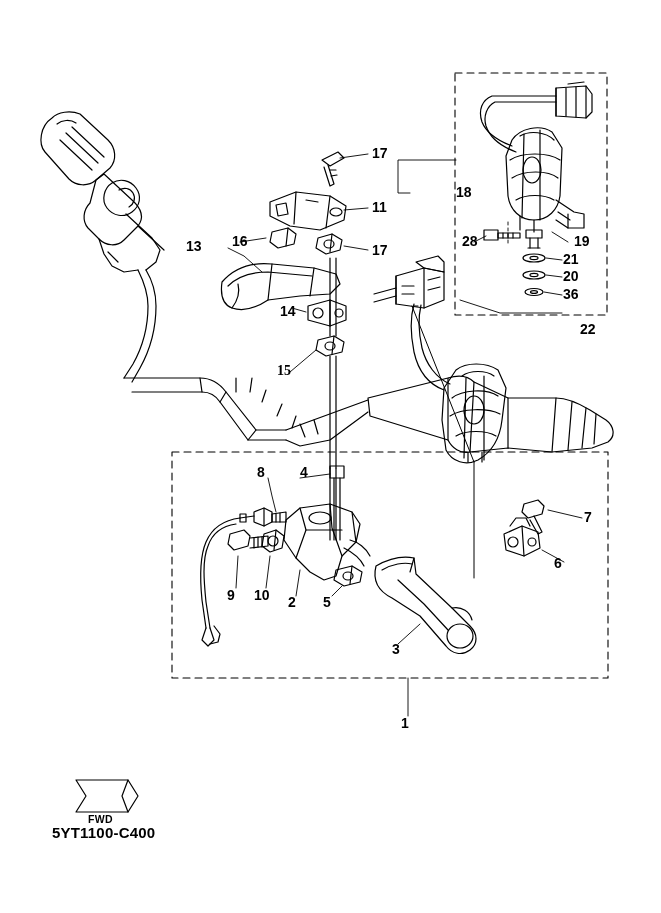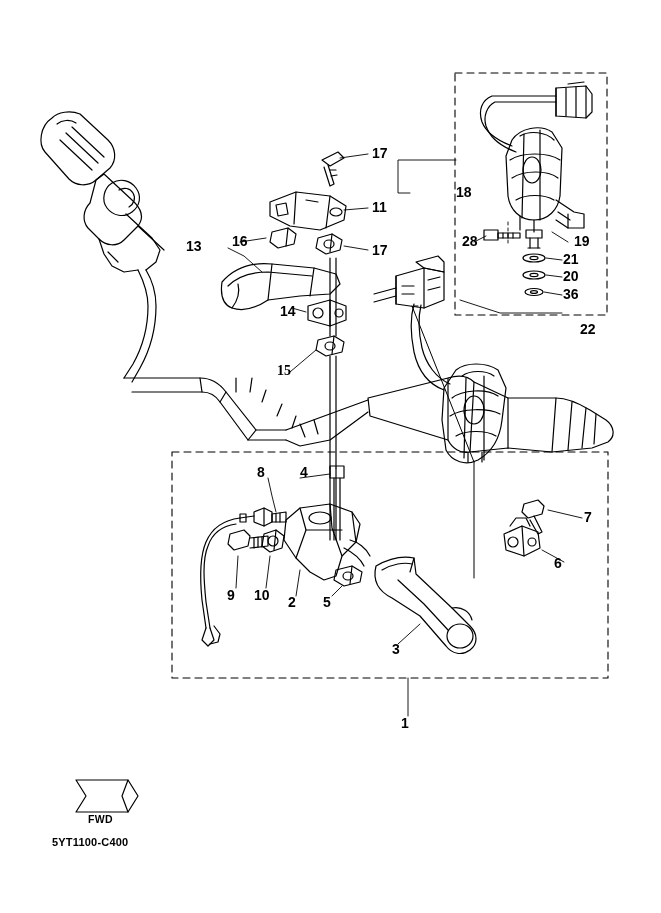--- a/index.html
+++ b/index.html
@@ -33,25 +33,24 @@
     font-weight: bold;
     font-family: "Liberation Sans", sans-serif;
     color: #000;
     line-height: 1;
     white-space: nowrap;
   }
   .partcode {
     position: absolute;
     left: 52px;
     top: 824px;
-    font-size: 11px;
+    font-size: 15px;
     font-weight: bold;
     letter-spacing: 0.2px;
     font-family: "Liberation Sans", sans-serif;
-    margin-top: 12px;
   }
   .fwd-label {
     position: absolute;
     left: 88px;
     top: 786px;
     font-size: 10.5px;
     font-weight: bold;
     font-family: "Liberation Sans", sans-serif;
     letter-spacing: 0.3px;
     margin-top: 27px;

